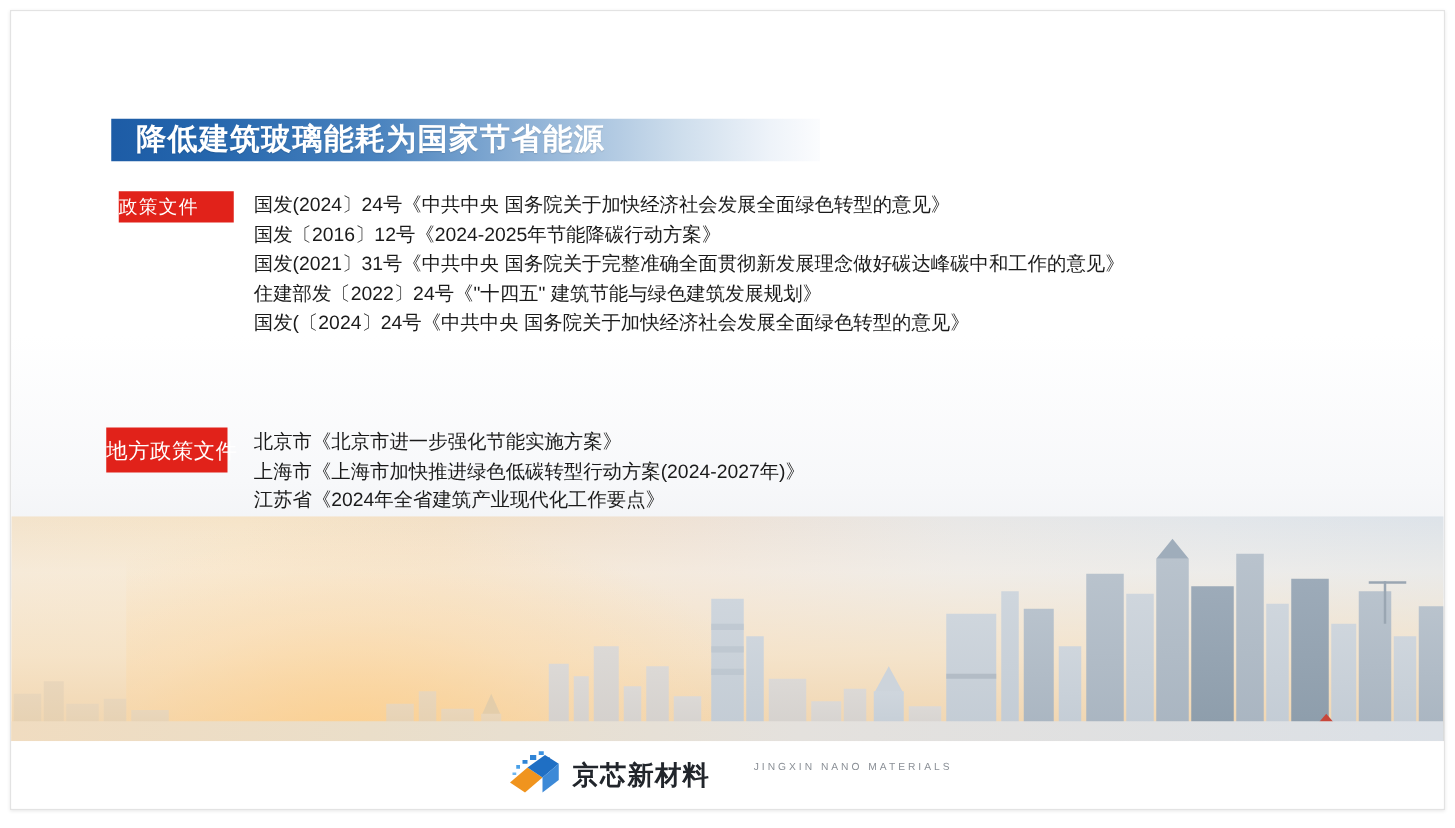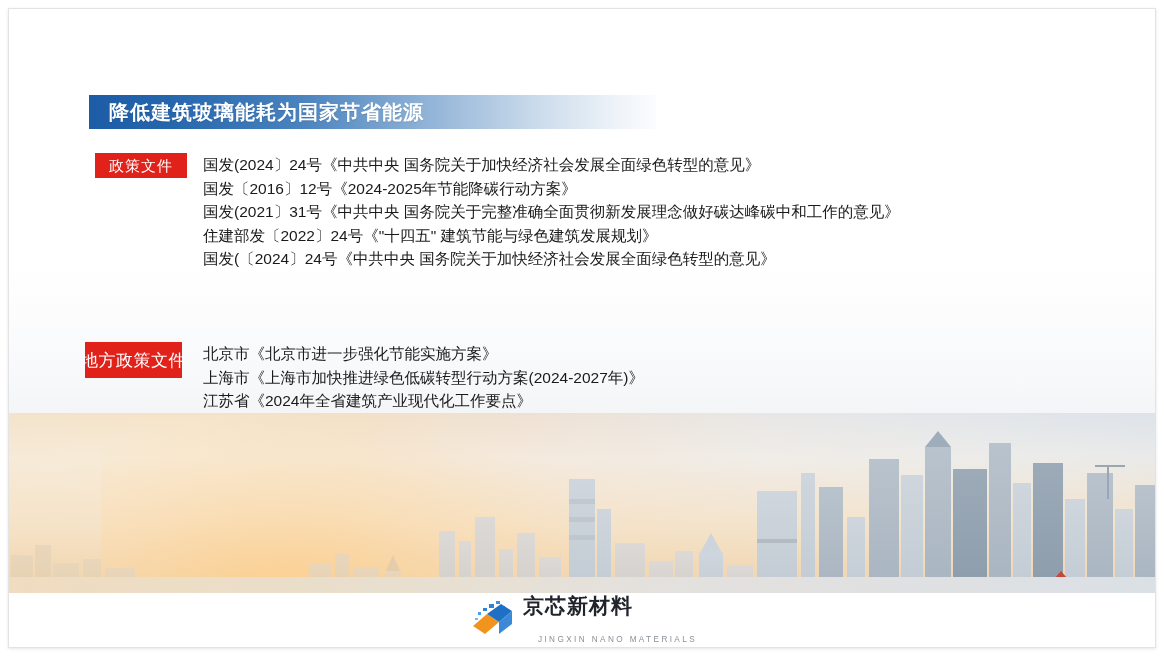--- a/index.html
+++ b/index.html
@@ -29,35 +29,35 @@
   
   .title-bar{
     position:absolute;
     left:80px;top:86px;
     width:567px;height:34px;
     background:linear-gradient(90deg,#1d5ca6 0%,#2566ad 14%,#4b84bf 38%,#92b4d7 60%,#cdddec 80%,#eef3f9 93%,#fbfcfe 100%);
     display:flex;align-items:center;
   }
   .title-bar .title-text{
     color:#ffffff;
-    font-size:20px;
+    font-size:24px;
     font-weight:bold;
     letter-spacing:1px;
     padding-left:20px;
     line-height:1;
     white-space:nowrap;
     text-shadow:0 1px 1px rgba(0,0,0,.12);
   }
 
   
   .badge{
     position:absolute;
     background:#e1221a;
     color:#ffffff;
-    display:flex;align-items:center;justify-content:center;
+    display:flex;align-items:center;
     white-space:nowrap;
     line-height:1;
   }
   .badge-policy{
     left:86px;top:144px;
     width:92px;height:25px;
     font-size:15px;
     letter-spacing:1px;
   }
   .badge-local{
@@ -104,21 +104,21 @@
   }
 
   
   .footer{
     position:absolute;left:0;bottom:0;width:100%;height:54px;
     background:#ffffff;
     display:flex;align-items:center;justify-content:center;
   }
   .logo{display:flex;align-items:center;gap:10px;}
   .logo-mark{width:46px;height:40px;position:relative;}
-  .logo-words{display:flex;flex-direction:column;gap:20px;}
+  .logo-words{display:flex;flex-direction:row;gap:20px;}
   .logo-cn{
     font-size:21px;font-weight:bold;color:#21252b;letter-spacing:1px;line-height:1;
   }
   .logo-en{
     font-size:8.2px;color:#8a8f96;letter-spacing:2.4px;line-height:1;margin-left:15px;
   }
 </style>
 </head>
 <body>
 

